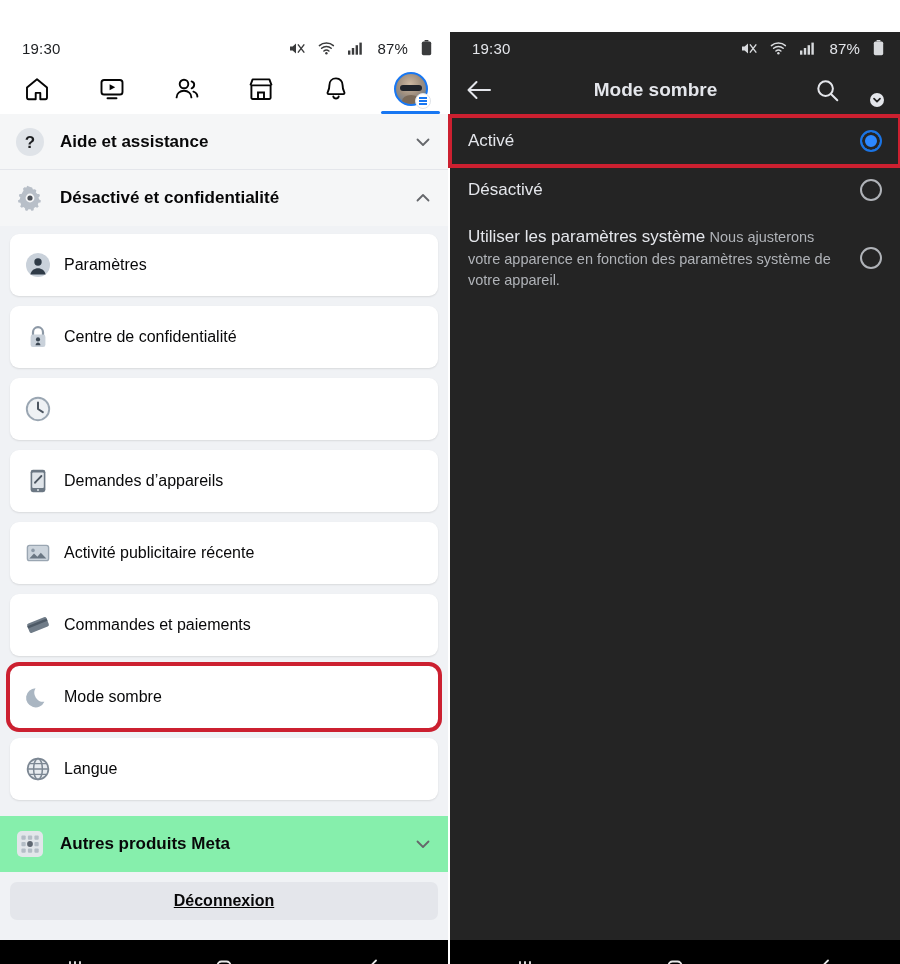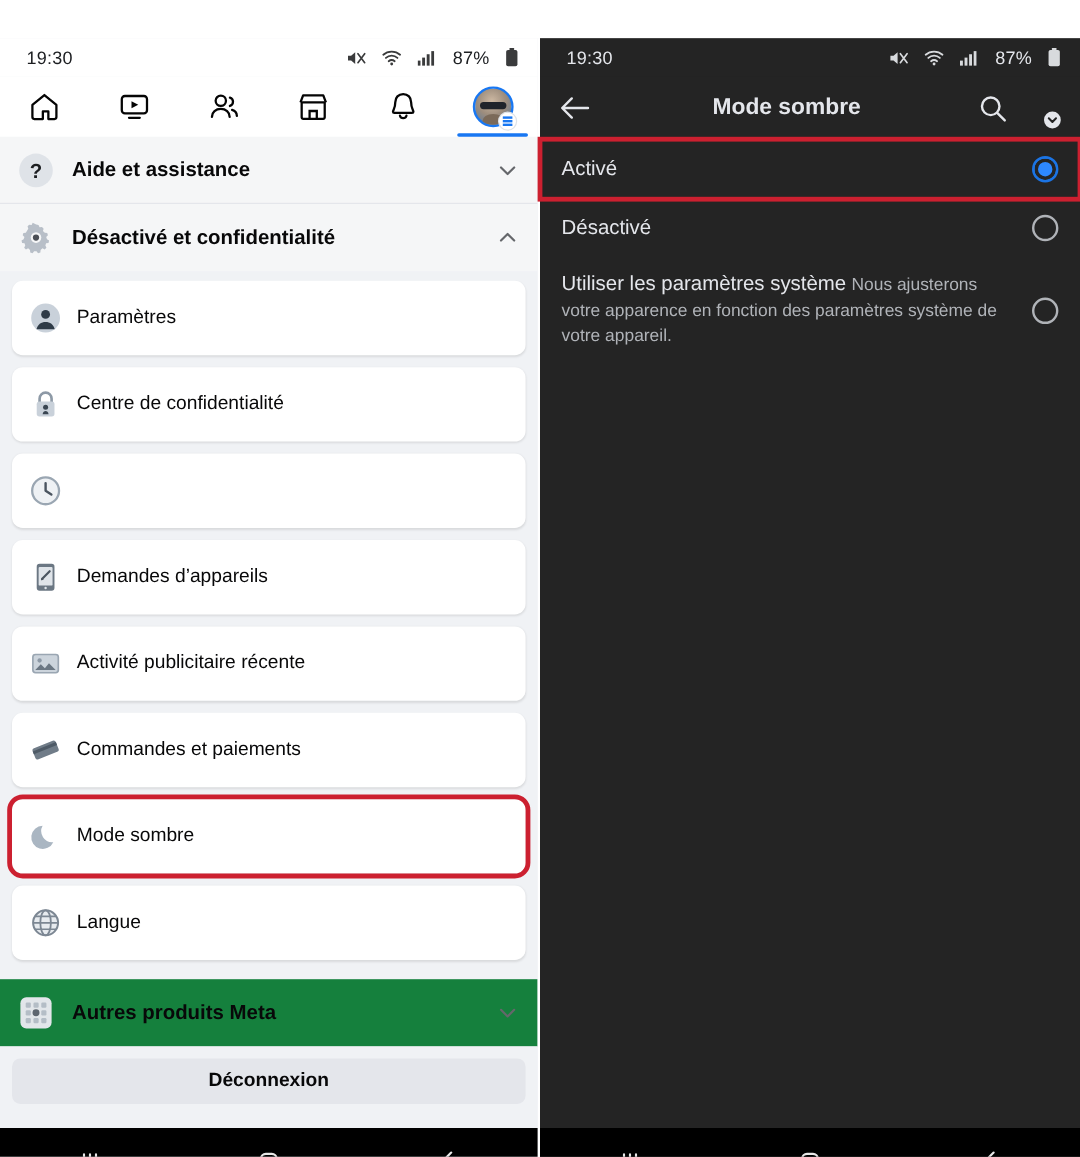--- a/index.html
+++ b/index.html
@@ -85,21 +85,21 @@
   .card {
     background: #ffffff; border-radius: 9px; height: 62px;
     display: flex; align-items: center; padding: 0 14px;
     margin-bottom: 10px; cursor: pointer;
     box-shadow: 0 1px 2px rgba(0,0,0,.10);
   }
   .card .c-icon { width: 28px; height: 28px; flex: 0 0 28px; margin-right: 12px; display:flex; align-items:center; justify-content:center; }
   .card .c-label { font-size: 16px; color: #080809; }
   .card.highlighted { outline: 4px solid #cc2030; outline-offset: 0px; margin-bottom: 10px; }
 
-  .logout-wrap { padding: 10px 10px 0 10px; background: #f0f2f5; }
+  .logout-wrap { padding: 10px 10px 0 10px; background: #f0f2f5; text-decoration: underline; }
   .logout {
     height: 38px; background: #e4e6eb; border-radius: 7px;
     display: flex; align-items: center; justify-content: center;
     font-size: 16px; font-weight: bold; color: #080809; cursor: pointer;
   }
 
   
   .dark-head {
     height: 52px; flex: 0 0 52px; display: flex; align-items: center;
     padding: 0 18px 0 16px; background: #242424;
@@ -337,21 +337,21 @@
               <circle cx="13" cy="13" r="10.4" fill="#e7ebef" stroke="#7c8793" stroke-width="1.7"></circle>
               <ellipse cx="13" cy="13" rx="4.4" ry="10.4" fill="none" stroke="#7c8793" stroke-width="1.5"></ellipse>
               <path d="M2.8 13h20.4M4.4 7.6h17.2M4.4 18.4h17.2" stroke="#7c8793" stroke-width="1.4"></path>
             </svg>
           </span>
           <span class="c-label">Langue</span>
         </div>
 
       </div>
 
-      <div class="section-head" style="border-bottom:none; background:#15803d;">
+      <div class="section-head" style="border-bottom:none; background:#86efac;">
         <span class="sh-icon">
           <svg width="30" height="30" viewBox="0 0 30 30">
             <rect x="2" y="2" width="26" height="26" rx="5" fill="#e2e6ea"></rect>
             <g fill="#b4bdc6">
               <rect x="6.4" y="6.4" width="4.3" height="4.3" rx="1"></rect>
               <rect x="12.9" y="6.4" width="4.3" height="4.3" rx="1"></rect>
               <rect x="19.4" y="6.4" width="4.3" height="4.3" rx="1"></rect>
               <rect x="6.4" y="12.9" width="4.3" height="4.3" rx="1"></rect>
               <rect x="19.4" y="12.9" width="4.3" height="4.3" rx="1"></rect>
               <rect x="6.4" y="19.4" width="4.3" height="4.3" rx="1"></rect>

